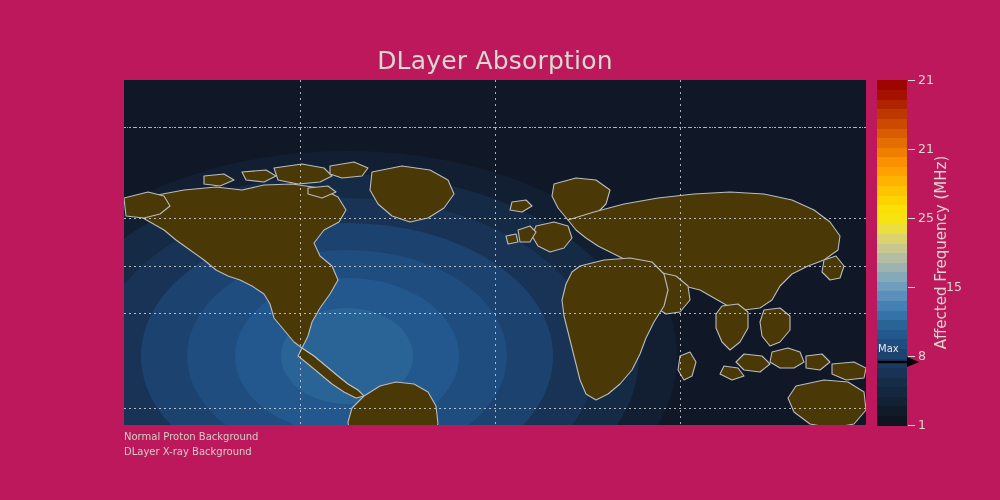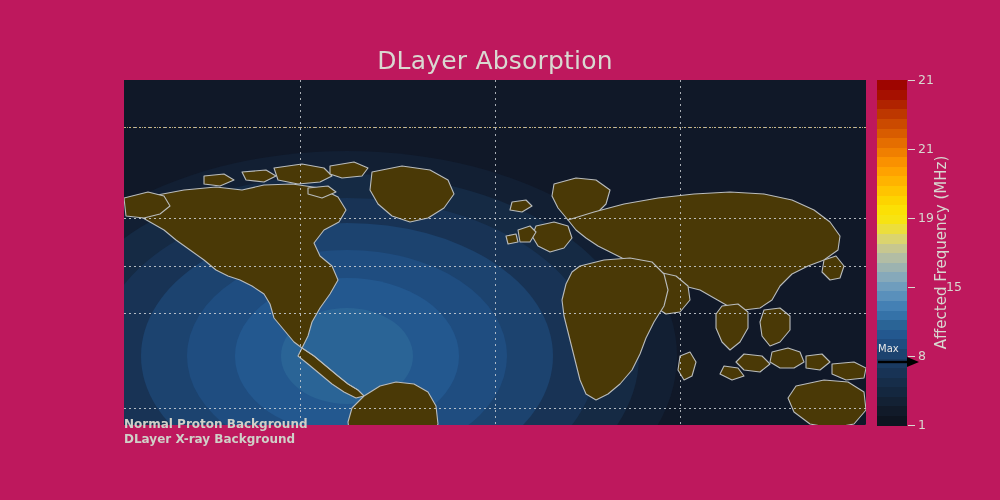--- a/index.html
+++ b/index.html
@@ -156,26 +156,25 @@
   #max-arrow {
     position: absolute;
     left: 0px;
     top: 13px;
   }
 
   
   #status-block {
     position: absolute;
     left: 124px;
-    top: 417px;
-    font-size: 12px;
+    top: 429px;
+    font-size: 10px;
     line-height: 15px;
     color: #d0d0c8;
     white-space: nowrap;
-    font-weight: bold;
   }
   #timestamp {
     position: absolute;
     left: 600px;
     top: 433px;
     width: 266px;
     text-align: right;
     font-size: 11.5px;
     color: #d0d0c8;
     white-space: nowrap;
@@ -363,21 +362,21 @@
         <polygon points="30,1 42,6 30,11" fill="#000"></polygon>
       </svg>
     </div>
   <div class="cbar-tick" style="top: 345px;"></div>
       <div class="cbar-ticklabel" style="top: 339px;">1</div>
       <div class="cbar-tick" style="top: 276px;"></div>
       <div class="cbar-ticklabel" style="top: 270px;">8</div>
       <div class="cbar-tick" style="top: 207px;"></div>
       <div class="cbar-ticklabel" style="top: 201px; margin-left: 28px;">15</div>
       <div class="cbar-tick" style="top: 138px;"></div>
-      <div class="cbar-ticklabel" style="top: 132px;">19</div>
+      <div class="cbar-ticklabel" style="top: 132px;">25</div>
       <div class="cbar-tick" style="top: 69px;"></div>
       <div class="cbar-ticklabel" style="top: 63px;">21</div>
       <div class="cbar-tick" style="top: 0px;"></div>
       <div class="cbar-ticklabel" style="top: -6px;">21</div>
     </div>
   <div id="cbar-axis-label">Affected Frequency (MHz)</div>
 
   <div id="status-block">
     <div>Normal Proton Background</div>
     <div>DLayer X-ray Background</div>

